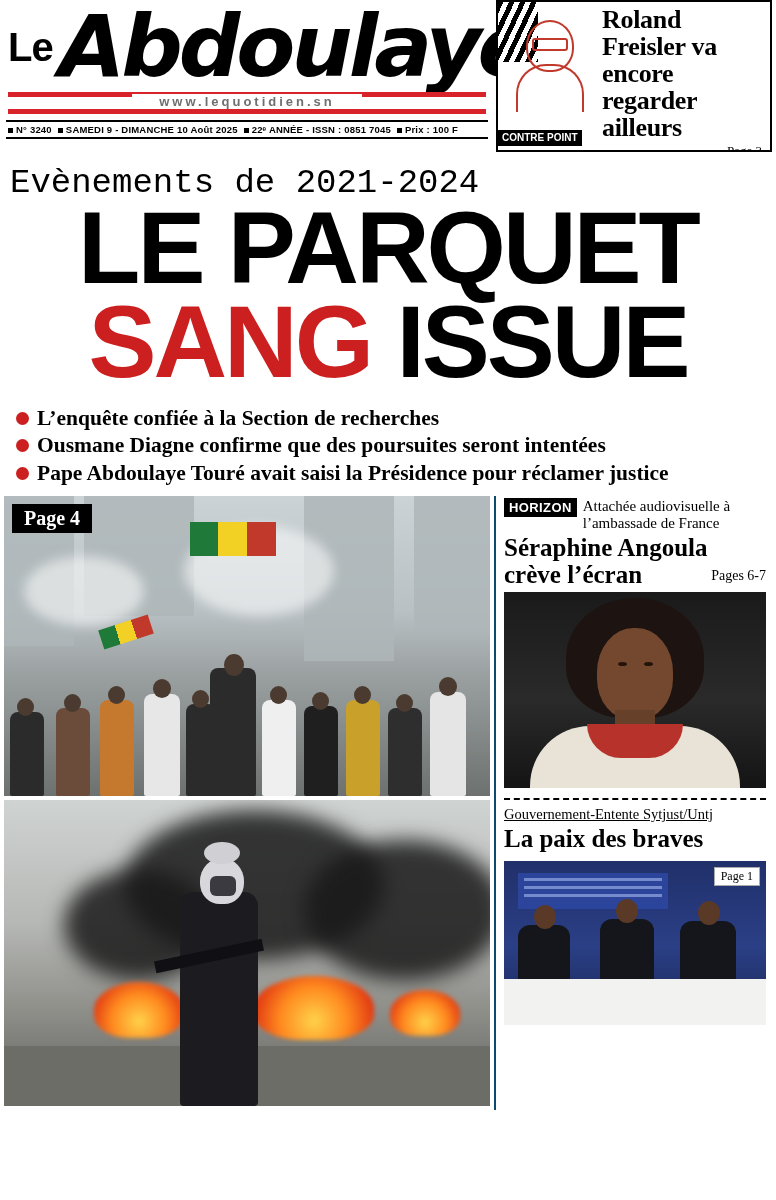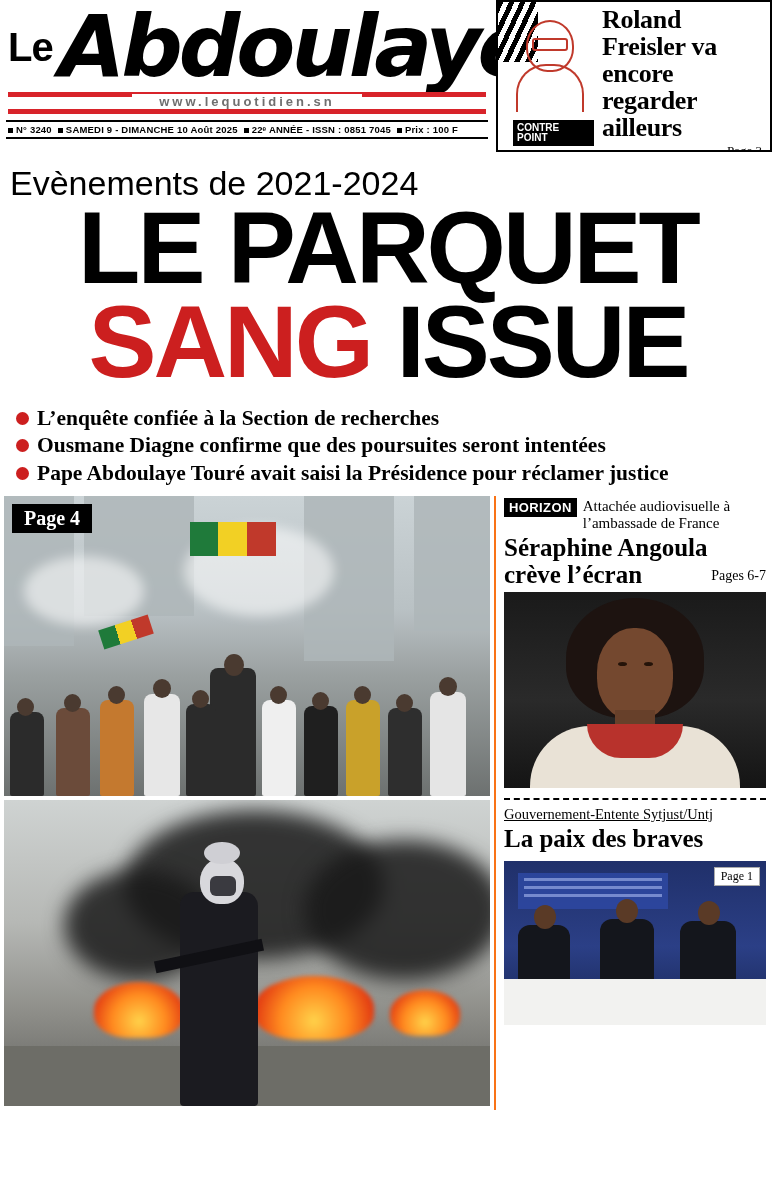--- a/index.html
+++ b/index.html
@@ -52,38 +52,38 @@
     display:flex;overflow:hidden;background:#fff;
   }
   .cp-photo{width:96px;position:relative;background:#ffffff;flex:none;overflow:hidden;}
   .cp-stripes{position:absolute;top:0;left:0;width:40px;height:60px;
      background:repeating-linear-gradient(115deg,#000 0 5px,#fff 5px 10px);}
   .cp-face{position:absolute;left:16px;top:12px;width:70px;height:96px;}
   .cp-head{position:absolute;left:12px;top:6px;width:44px;height:48px;border:2.5px solid #c0392b;border-radius:50% 50% 45% 45%;}
   .cp-glass{position:absolute;left:18px;top:24px;width:32px;height:9px;border:2px solid #c0392b;border-radius:3px;}
   .cp-body{position:absolute;left:2px;top:50px;width:64px;height:46px;border:2.5px solid #c0392b;border-radius:30px 30px 0 0;border-bottom:none;}
   .cp-tag{
-    position:absolute;left:15px;bottom:4px;background:#000;color:#fff;
+    position:absolute;left:0;bottom:4px;background:#000;color:#fff;
     font-family:"Liberation Sans", sans-serif;font-weight:bold;font-size:10px;
     line-height:10px;padding:3px 4px;text-align:left;
   }
   .cp-text{flex:1;padding:4px 8px 2px 8px;display:flex;flex-direction:column;justify-content:flex-start;}
   .cp-title{
     font-family:"Liberation Serif", serif;font-weight:bold;
     font-size:26px;line-height:1.04;letter-spacing:-0.3px;
   }
   .cp-page{
     text-align:right;font-family:"Liberation Serif", serif;
     font-size:13px;margin-top:2px;
   }
 
   
   .lead{padding:0 6px;}
   .kicker{
-    font-family:Liberation Sans, sans-serif;
+    font-family:Liberation Mono, monospace;
     font-size:34px;line-height:1;margin:8px 0 2px 4px;
   }
   .bigline{
     font-family:"Liberation Sans", sans-serif;
     font-weight:bold;font-size:102px;line-height:0.92;
     letter-spacing:-3px;text-align:center;margin:0;
   }
   .bigline2{
     font-family:"Liberation Sans", sans-serif;
     font-weight:bold;font-size:102px;line-height:0.92;
@@ -95,21 +95,21 @@
   .bullet{display:flex;align-items:flex-start;margin-bottom:3px;}
   .dot{width:13px;height:13px;border-radius:50%;background:#cc1f1f;margin:6px 8px 0 0;flex:none;}
   .bullet-text{
     font-family:"Liberation Serif", serif;font-weight:bold;
     font-size:21.5px;line-height:1.15;
   }
 
   
   .bottom{display:flex;margin-top:10px;padding:0 4px;gap:4px;height:614px;box-sizing:border-box;}
   .left-col{width:486px;display:flex;flex-direction:column;gap:4px;}
-  .right-col{width:272px;border-left:2px solid #f97316;padding-left:8px;box-sizing:border-box;}
+  .right-col{width:272px;border-left:2px solid #0c4a6e;padding-left:8px;box-sizing:border-box;}
 
   .photo{position:relative;overflow:hidden;background:#cfcfcf;}
   .photo1{height:300px;}
   .photo2{height:306px;}
   .page-badge{
     position:absolute;left:8px;top:8px;background:#000;color:#fff;
     font-family:"Liberation Serif", serif;font-weight:bold;font-size:20px;
     padding:3px 12px;z-index:5;
   }
   .page-badge-sm{

